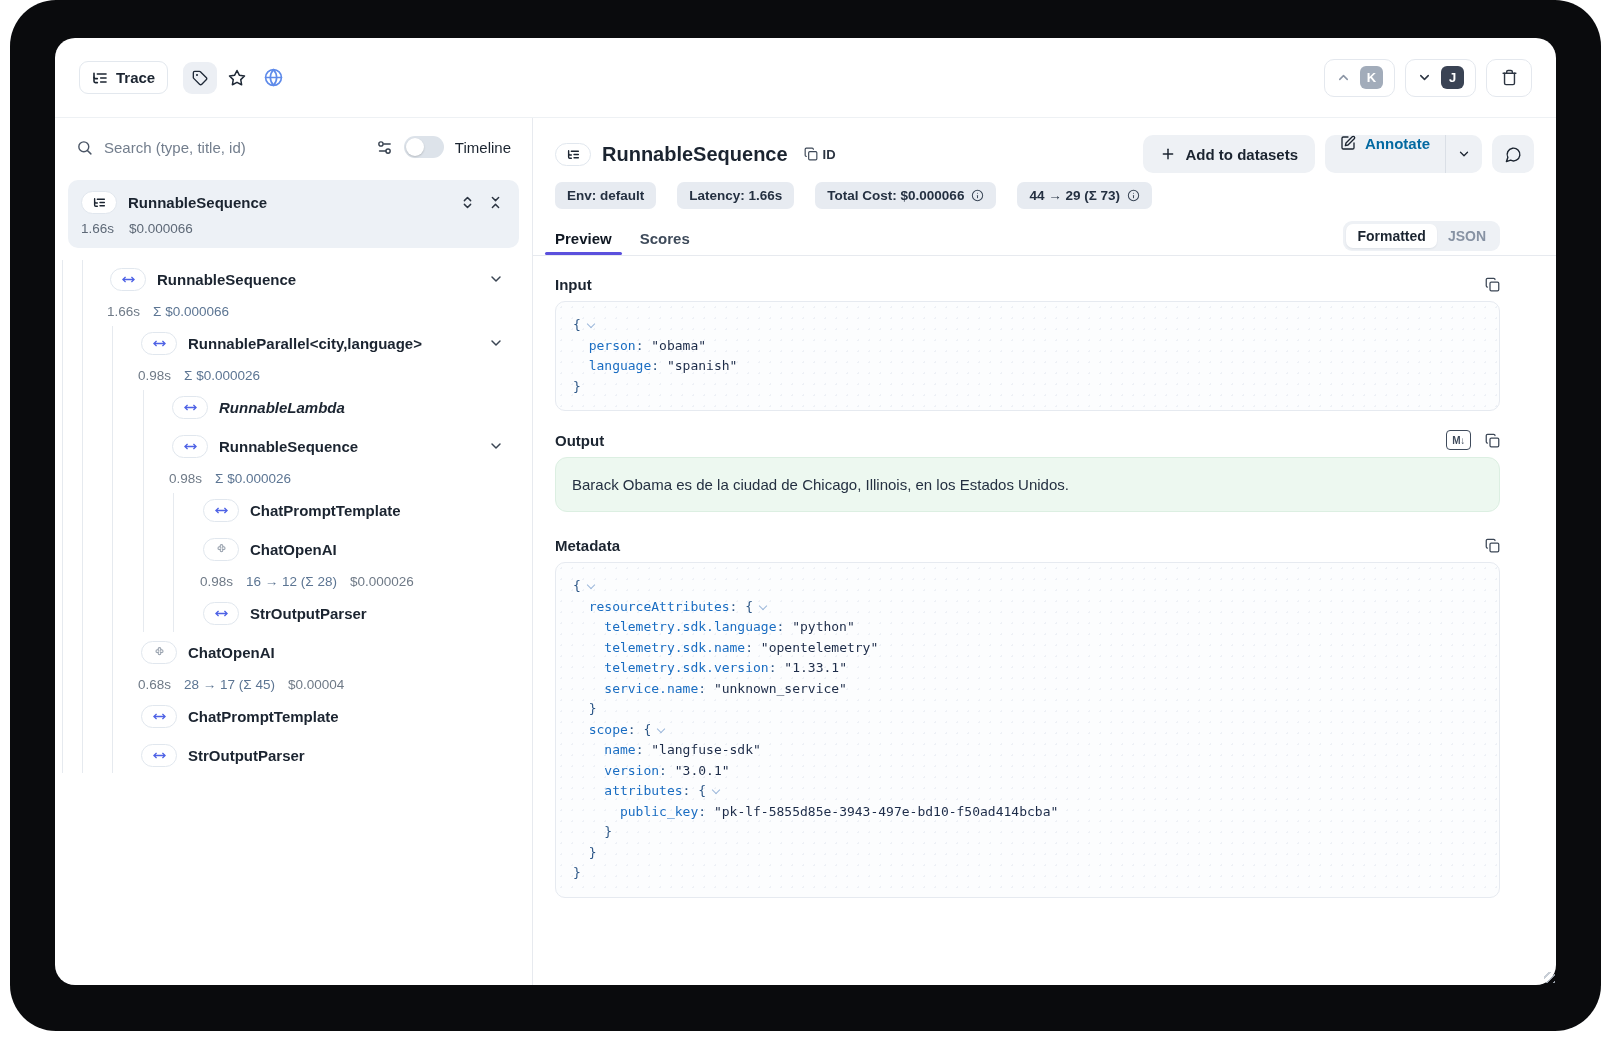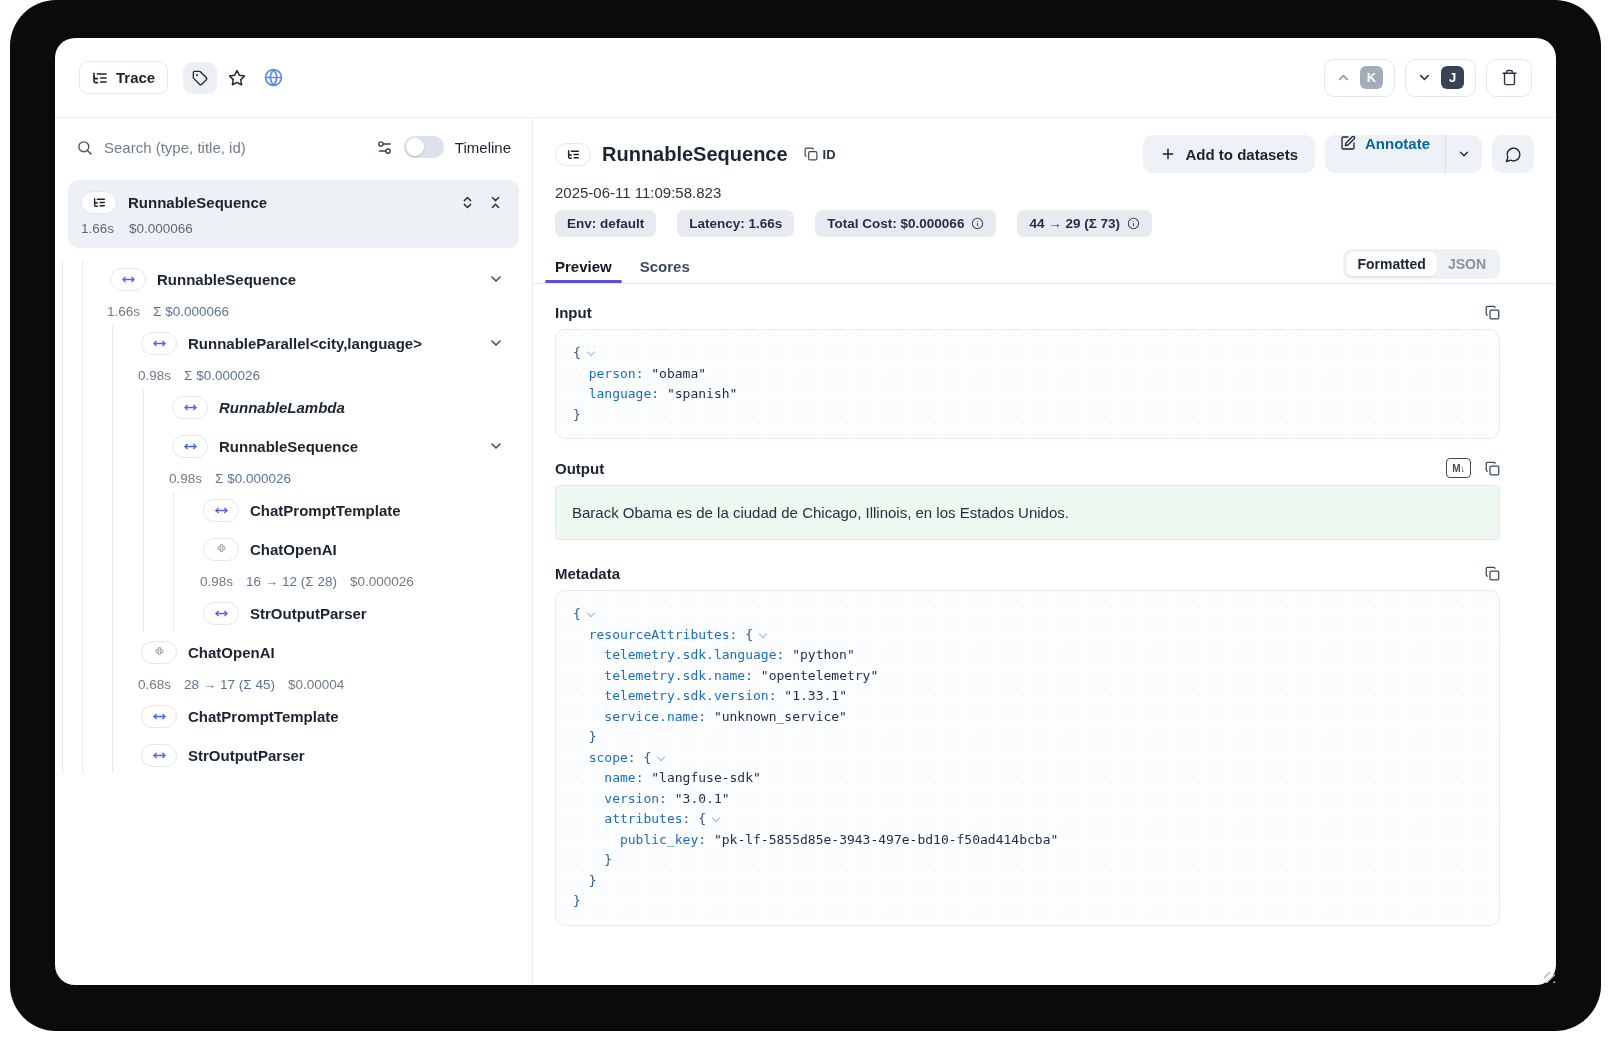--- a/index.html
+++ b/index.html
@@ -80,21 +80,21 @@
   .md-btn { width:25px; height:20px; border:1.4px solid #3f4b5c; border-radius:4px; font-size:10px; font-weight:700; color:#3f4b5c; display:flex; align-items:center; justify-content:center; cursor:pointer; letter-spacing:-0.5px; }
   .copy-btn { cursor:pointer; display:flex; align-items:center; }
 
   .codeblock { background:#fcfdfe; background-image:radial-gradient(#eef1f6 1px, transparent 1px); background-size:11px 11px; border:1px solid #e6eaf0; border-radius:10px; padding:13px 17px; font-family:"DejaVu Sans Mono", monospace; font-size:13px; line-height:20.5px; margin-top:2px; }
   .cline { white-space:pre; }
   .ck { color:#1a6dc2; }
   .cv { color:#1d2c49; }
   .cb { color:#2d5787; }
   .cchev { display:inline-block; width:6px; height:6px; border-right:1.6px solid #9cb7da; border-bottom:1.6px solid #9cb7da; transform:rotate(45deg); margin-left:7px; vertical-align:2px; cursor:pointer; }
 
-  .outblock { background:#edf8f0; border:1px solid #dcefe2; border-radius:4px; padding:18px 16px; font-size:15px; color:#243041; margin-top:2px; }
+  .outblock { background:#edf8f0; border:1px solid #dcefe2; border-radius:12px; padding:18px 16px; font-size:15px; color:#243041; margin-top:2px; }
   .sec-gap1 { margin-top:14px; }
   .sec-gap2 { margin-top:18px; }
 
   .resize-grip { position:absolute; right:56px; bottom:56px; width:11px; height:11px; background:repeating-linear-gradient(135deg, transparent 0 3.5px, #b9c1cb 3.5px 5px); opacity:.8; }
   svg { display:block; }
 </style>
 </head>
 <body>
 
 <div id="page">
@@ -396,21 +396,20 @@
               </span>
             </span>
             <span class="comment-btn">
               <svg width="17" height="17" viewBox="0 0 24 24" fill="none" stroke="#1b2430" stroke-width="2" stroke-linecap="round" stroke-linejoin="round">
                   <path d="M7.9 20A9 9 0 1 0 4 16.1L2 22Z"></path>
                 </svg>
             </span>
           </span>
         </div>
 
-        <div class="d-time">2025-06-11 11:09:58.823</div>
         <div class="d-badges" id="badges">
             <div class="dbadge">
               <span>Env: default</span>
             </div>
             <div class="dbadge">
               <span>Latency: 1.66s</span>
             </div>
             <div class="dbadge">
               <span>Total Cost: $0.000066</span>
               <svg width="13" height="13" viewBox="0 0 24 24" fill="none" stroke="#3e4a5a" stroke-width="1.9" stroke-linecap="round">

